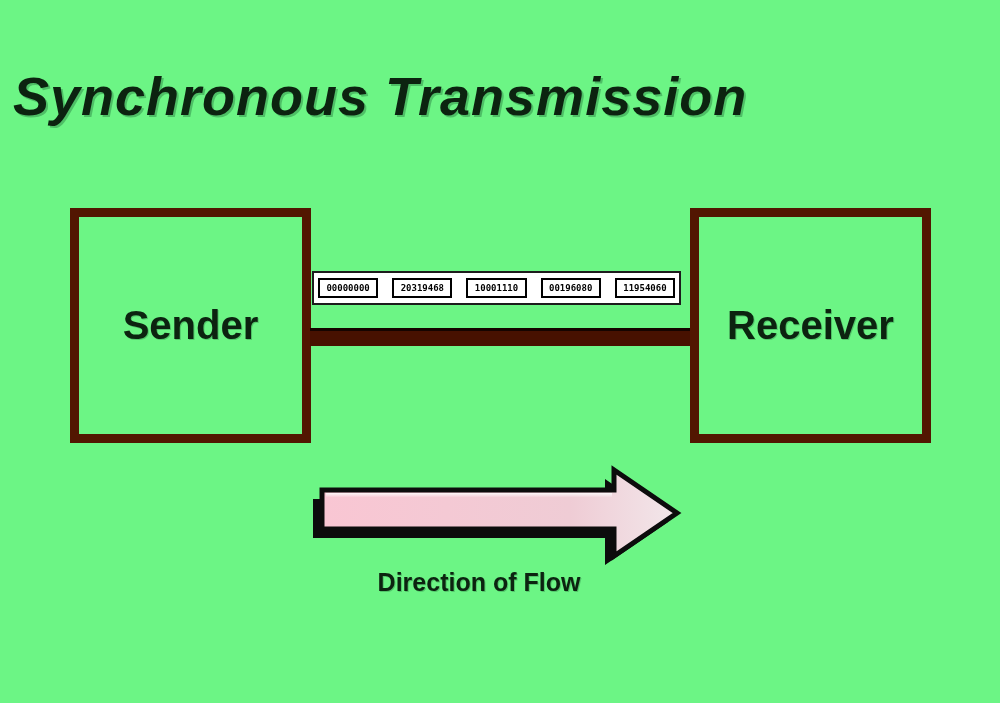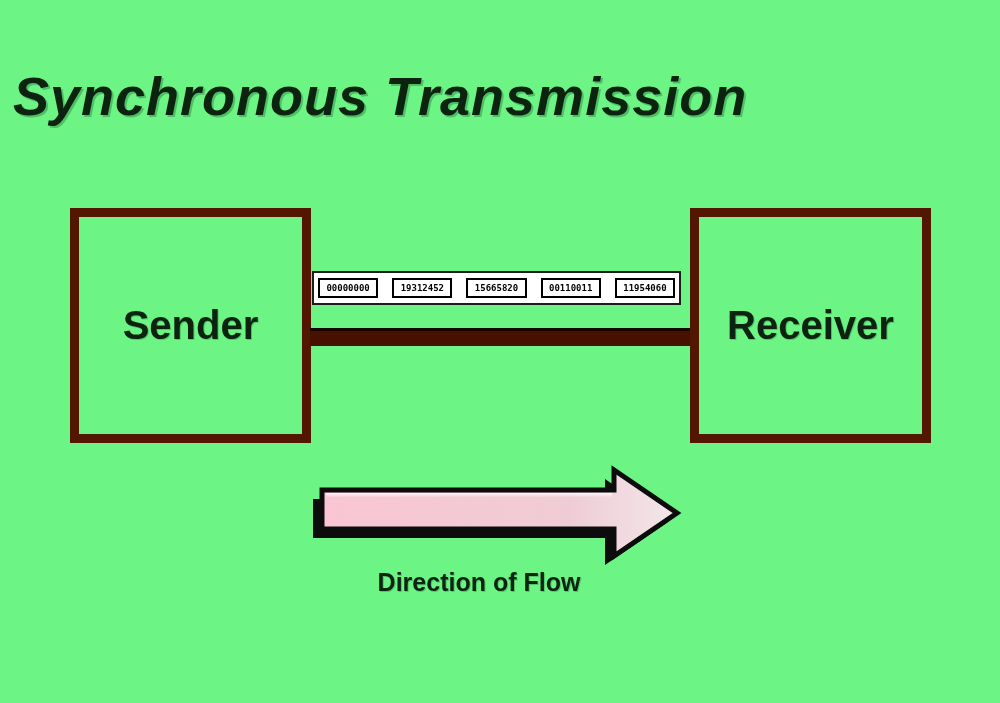--- a/index.html
+++ b/index.html
@@ -129,25 +129,25 @@
   <div class="node-box receiver">
     <span class="node-label">Receiver</span>
   </div>
 
   <div class="transmission-line"></div>
 
   <div class="frame-strip">
 
       <span class="frame-cell">00000000</span>
 
-      <span class="frame-cell">19312452</span>
+      <span class="frame-cell">20319468</span>
 
-      <span class="frame-cell">15665820</span>
+      <span class="frame-cell">10001110</span>
 
-      <span class="frame-cell">00110011</span>
+      <span class="frame-cell">00196080</span>
 
       <span class="frame-cell">11954060</span>
     </div>
 
   <svg class="flow-arrow" viewBox="0 0 385 115" xmlns="http://www.w3.org/2000/svg">
     <defs>
       <linearGradient id="arrowGrad" x1="0" y1="0" x2="1" y2="0">
         <stop offset="0" stop-color="#f9c6d3"></stop>
         <stop offset="0.7" stop-color="#efccd5"></stop>
         <stop offset="1" stop-color="#f2e7ea"></stop>

